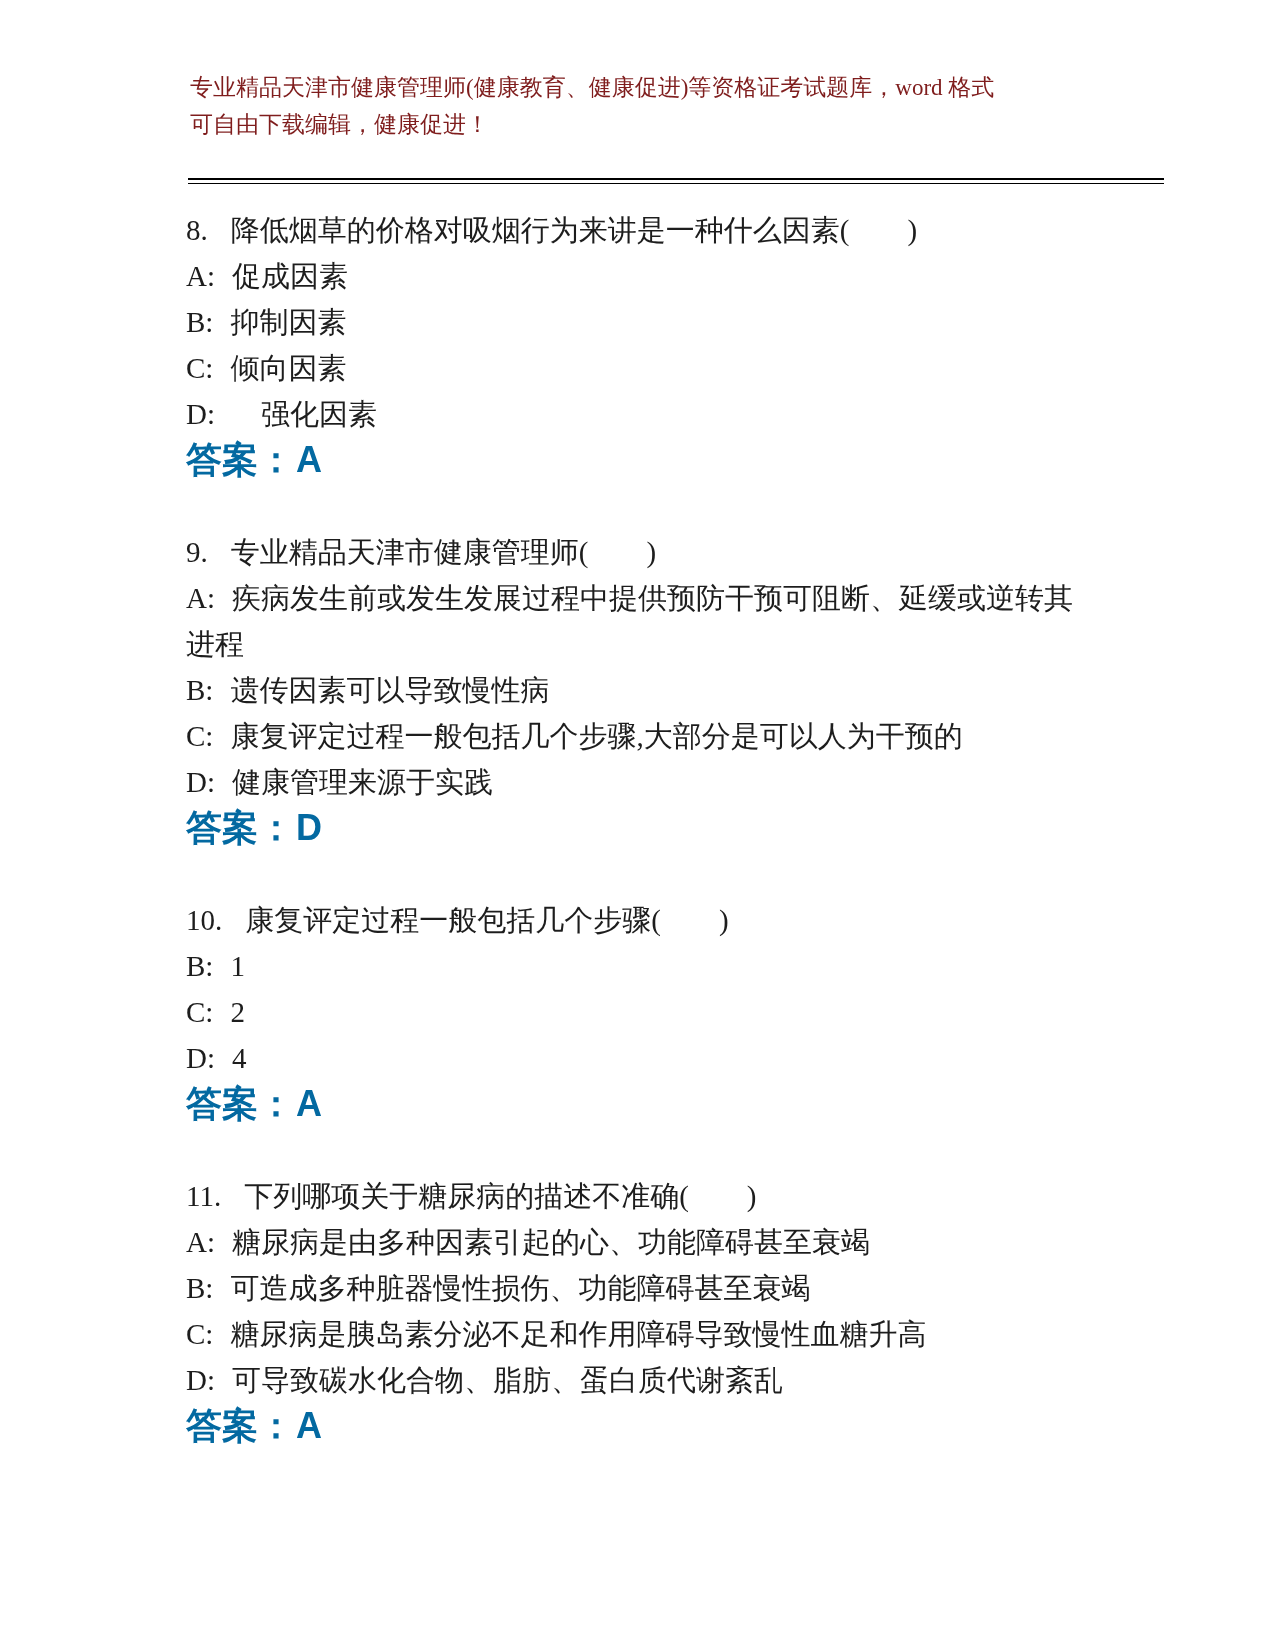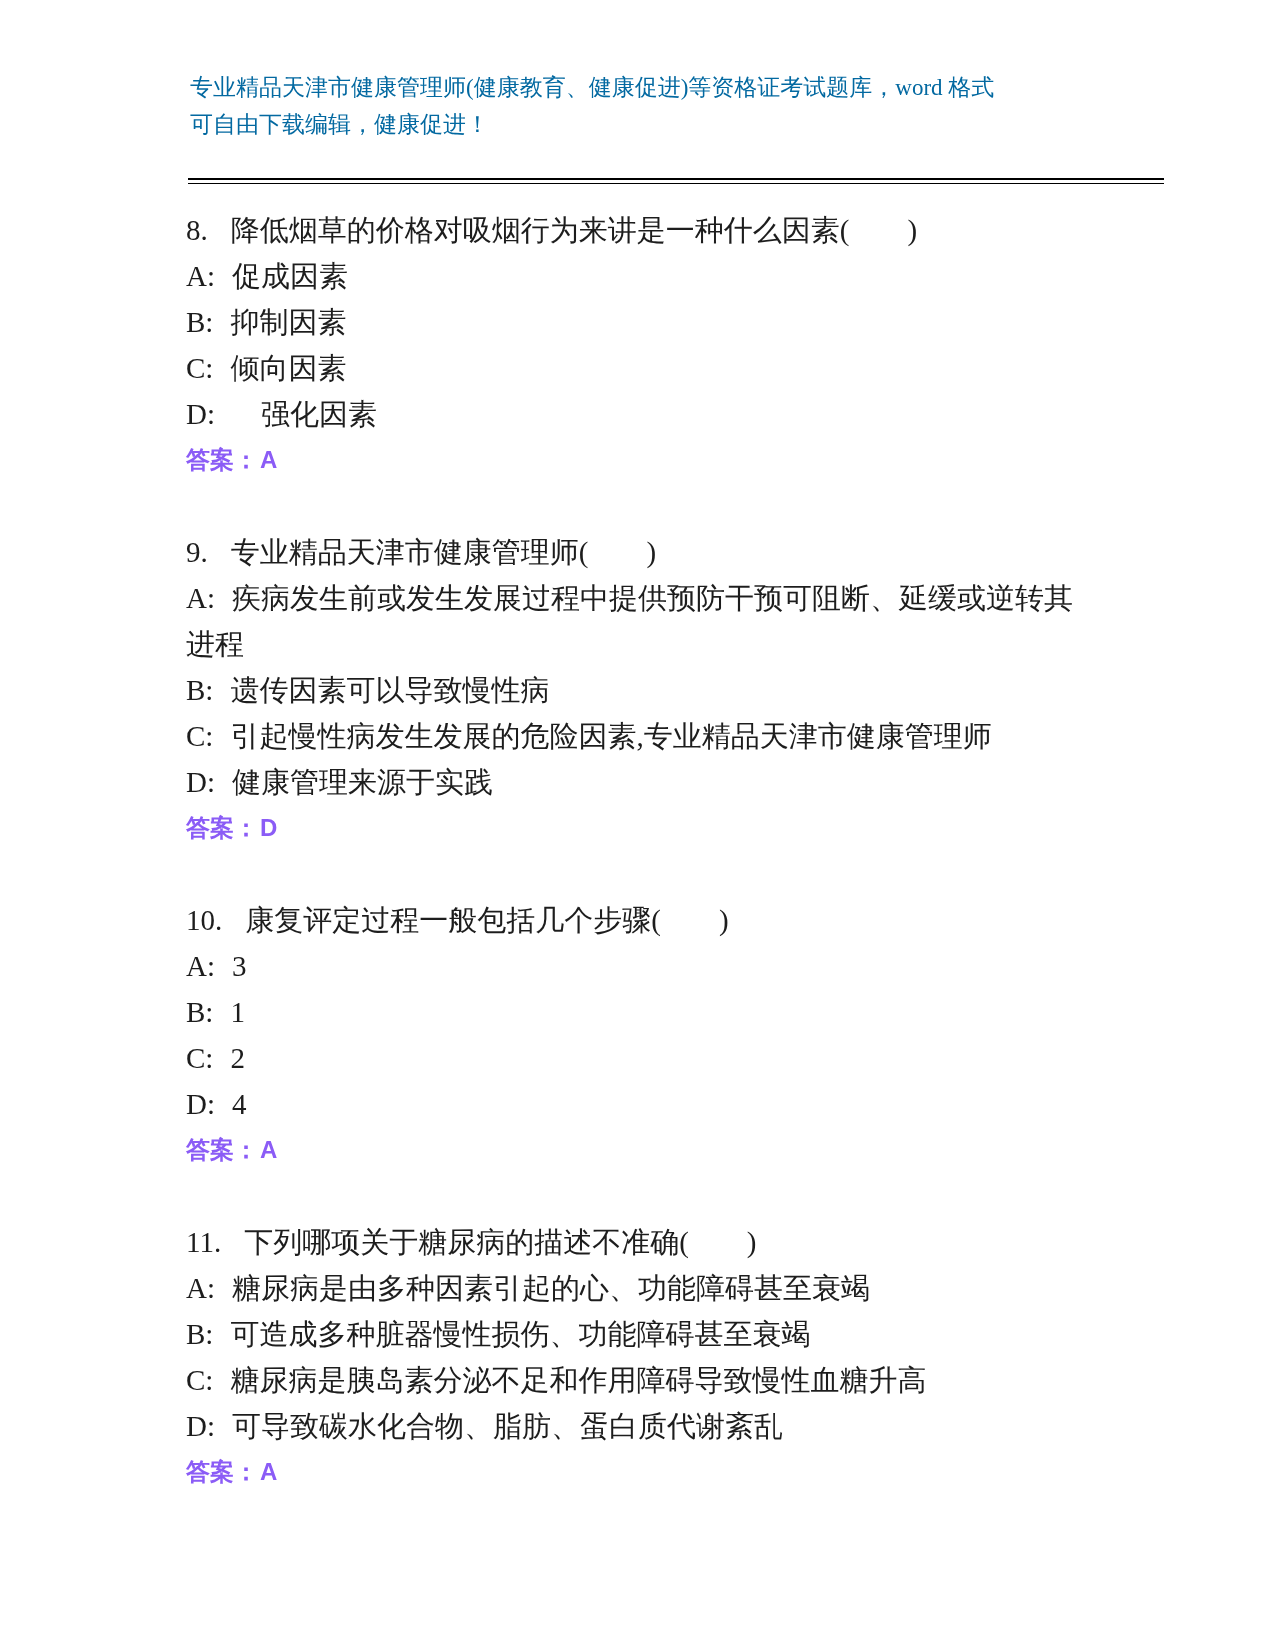--- a/index.html
+++ b/index.html
@@ -17,21 +17,21 @@
   .page {
     position: relative;
     width: 1275px;
     height: 1650px;
     background: #ffffff;
   }
   .doc-header {
     margin: 69px 70px 0 190px;
     font-size: 23px;
     line-height: 37px;
-    color: #0369a1;
+    color: #7f1d1d;
   }
   .separator {
     margin: 35px 0 0 188px;
     width: 976px;
     height: 3px;
     border-top: 2px solid #000000;
     border-bottom: 1.5px solid #000000;
   }
   .content {
     margin: 23px 0 0 186px;
@@ -51,22 +51,22 @@
   }
   .olabel {
     margin-right: 17px;
   }
   .otext {
     white-space: pre-line;
   }
   .answer {
     font-family: "Liberation Sans", "DejaVu Sans", sans-serif;
     font-weight: 700;
-    font-size: 24px;
-    color: #8b5cf6;
+    font-size: 36px;
+    color: #0369a1;
   }
   .answer .answer-value {
     margin-left: 2px;
   }
 </style>
 </head>
 <body>
 
 <div class="page">
 
@@ -86,28 +86,27 @@
       <p class="opt"><span class="olabel">C:</span><span class="otext">倾向因素</span></p>
       <p class="opt"><span class="olabel">D:</span><span class="otext">　强化因素</span></p>
       <p class="answer"><span>答案：</span><span class="answer-value">A</span></p>
     </section>
 
     <section class="question">
       <p class="qtitle"><span class="qnum">9.</span><span class="qtext">专业精品天津市健康管理师(　　)</span></p>
       <p class="opt"><span class="olabel">A:</span><span class="otext">疾病发生前或发生发展过程中提供预防干预可阻断、延缓或逆转其
 进程</span></p>
       <p class="opt"><span class="olabel">B:</span><span class="otext">遗传因素可以导致慢性病</span></p>
-      <p class="opt"><span class="olabel">C:</span><span class="otext">引起慢性病发生发展的危险因素,专业精品天津市健康管理师</span></p>
+      <p class="opt"><span class="olabel">C:</span><span class="otext">康复评定过程一般包括几个步骤,大部分是可以人为干预的</span></p>
       <p class="opt"><span class="olabel">D:</span><span class="otext">健康管理来源于实践</span></p>
       <p class="answer"><span>答案：</span><span class="answer-value">D</span></p>
     </section>
 
     <section class="question">
       <p class="qtitle"><span class="qnum">10.</span><span class="qtext">康复评定过程一般包括几个步骤(　　)</span></p>
-      <p class="opt"><span class="olabel">A:</span><span class="otext">3</span></p>
       <p class="opt"><span class="olabel">B:</span><span class="otext">1</span></p>
       <p class="opt"><span class="olabel">C:</span><span class="otext">2</span></p>
       <p class="opt"><span class="olabel">D:</span><span class="otext">4</span></p>
       <p class="answer"><span>答案：</span><span class="answer-value">A</span></p>
     </section>
 
     <section class="question">
       <p class="qtitle"><span class="qnum">11.</span><span class="qtext">下列哪项关于糖尿病的描述不准确(　　)</span></p>
       <p class="opt"><span class="olabel">A:</span><span class="otext">糖尿病是由多种因素引起的心、功能障碍甚至衰竭</span></p>
       <p class="opt"><span class="olabel">B:</span><span class="otext">可造成多种脏器慢性损伤、功能障碍甚至衰竭</span></p>

